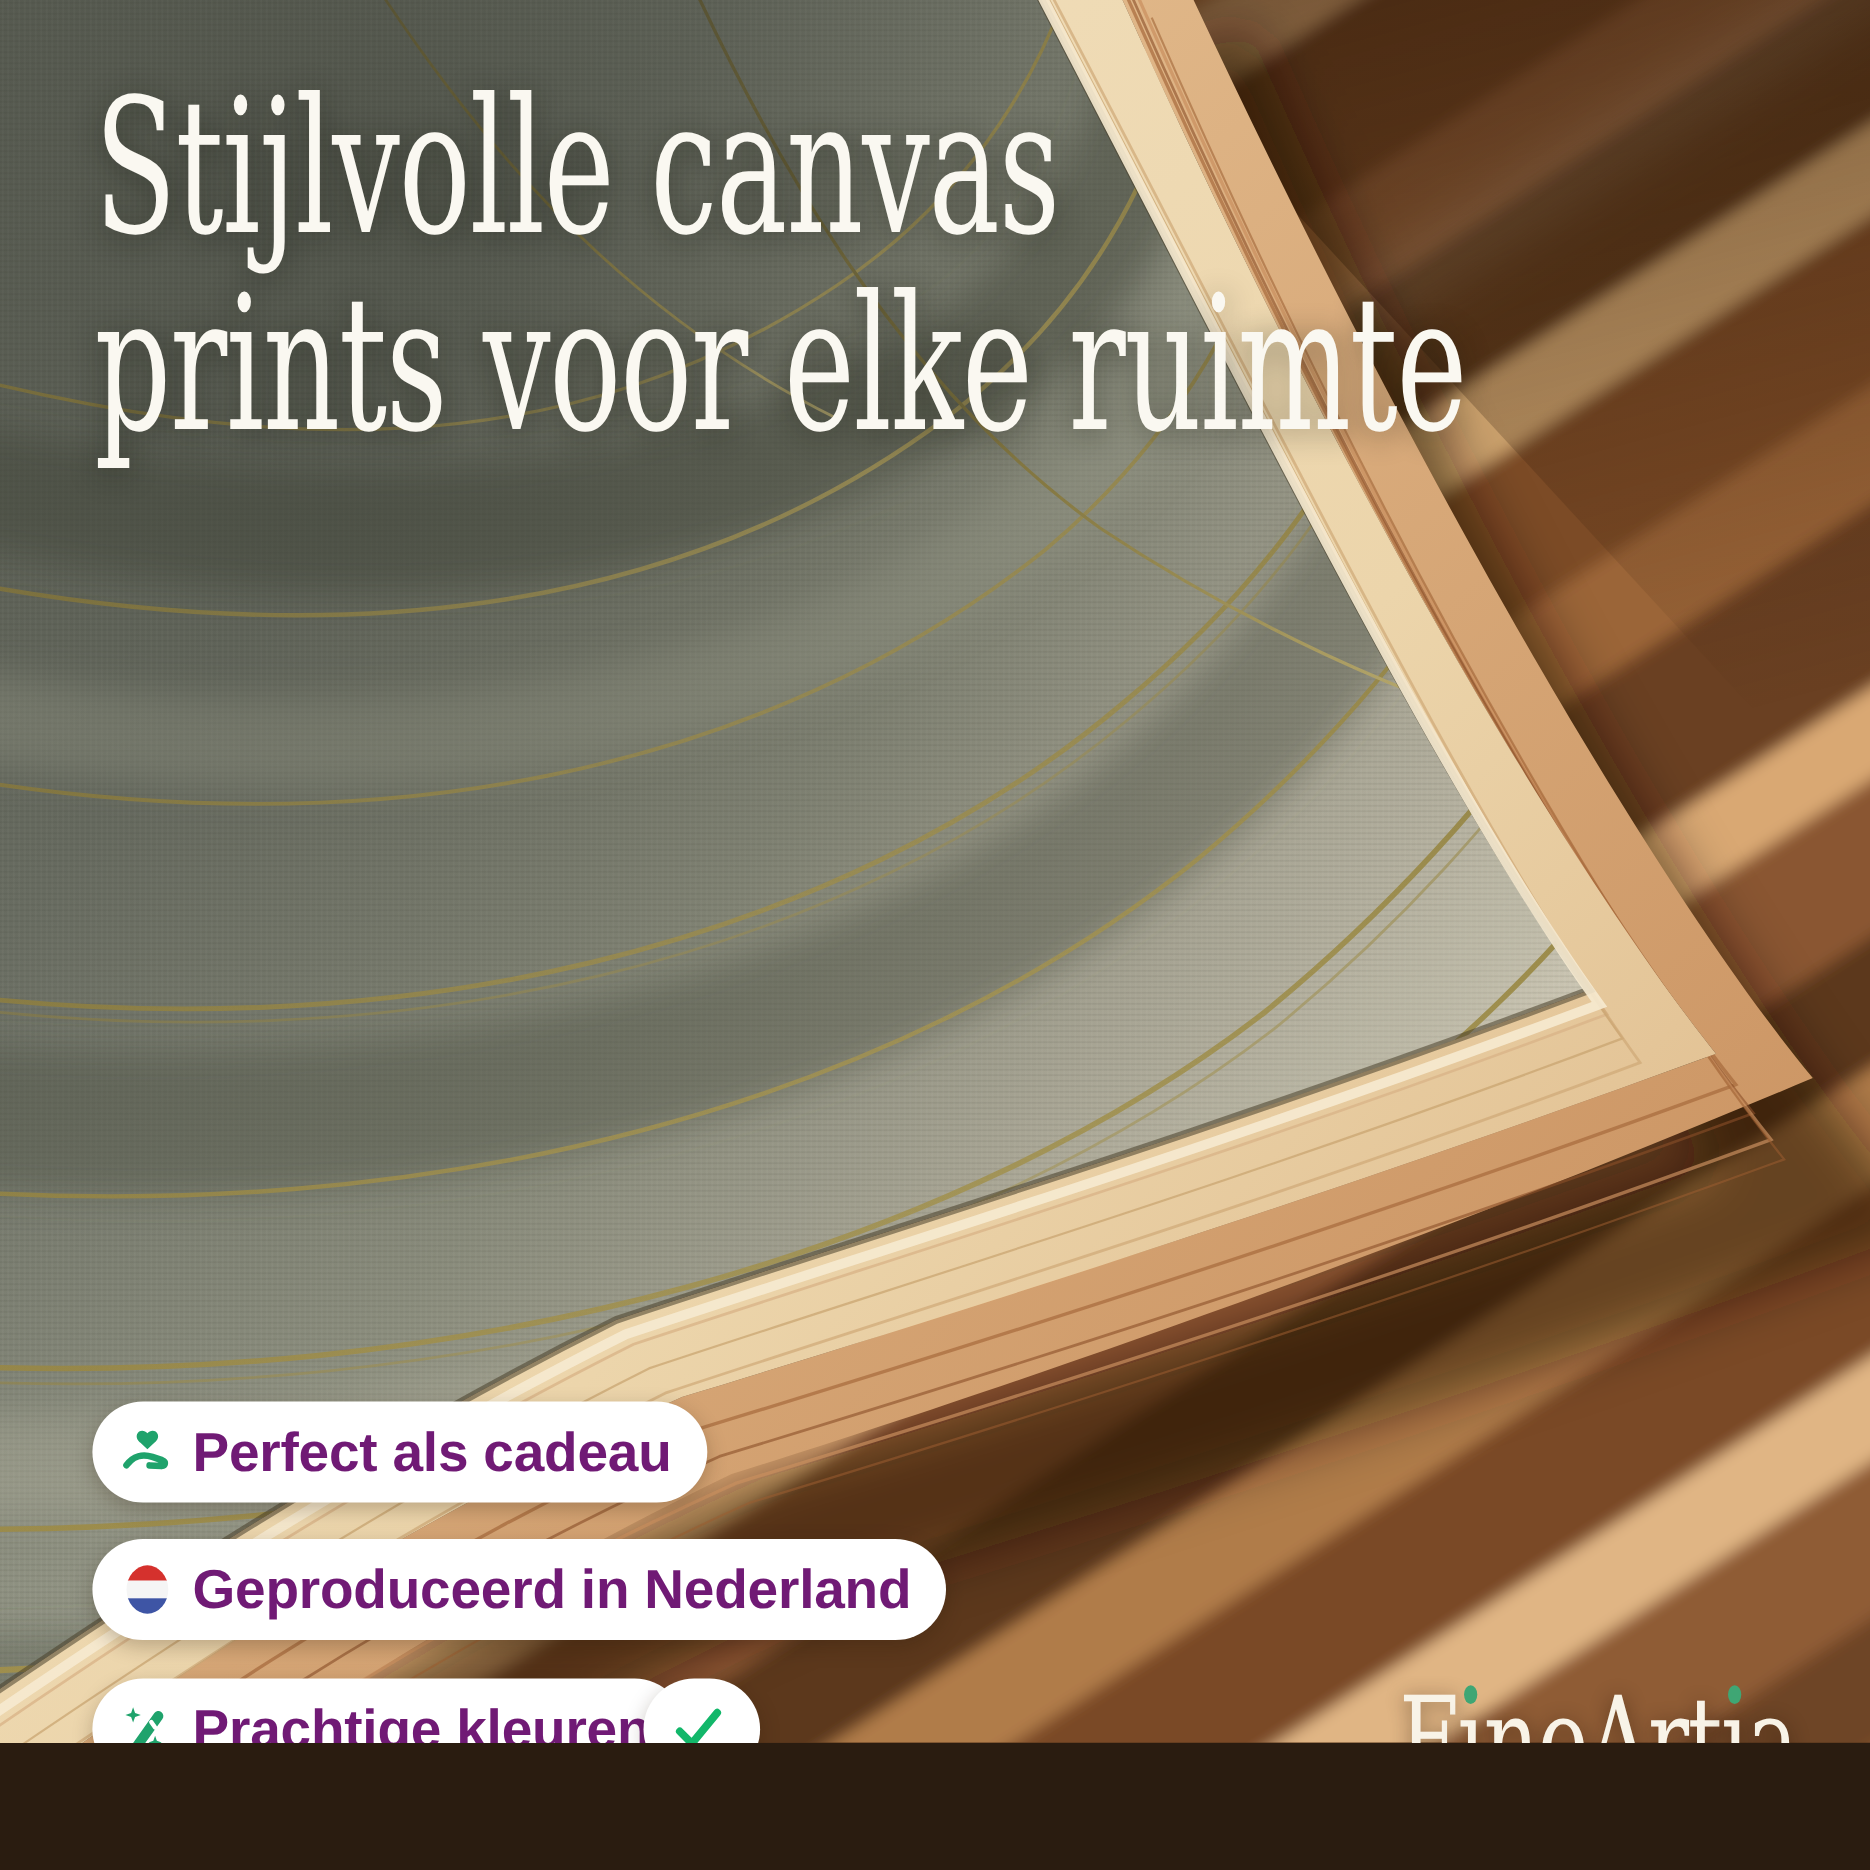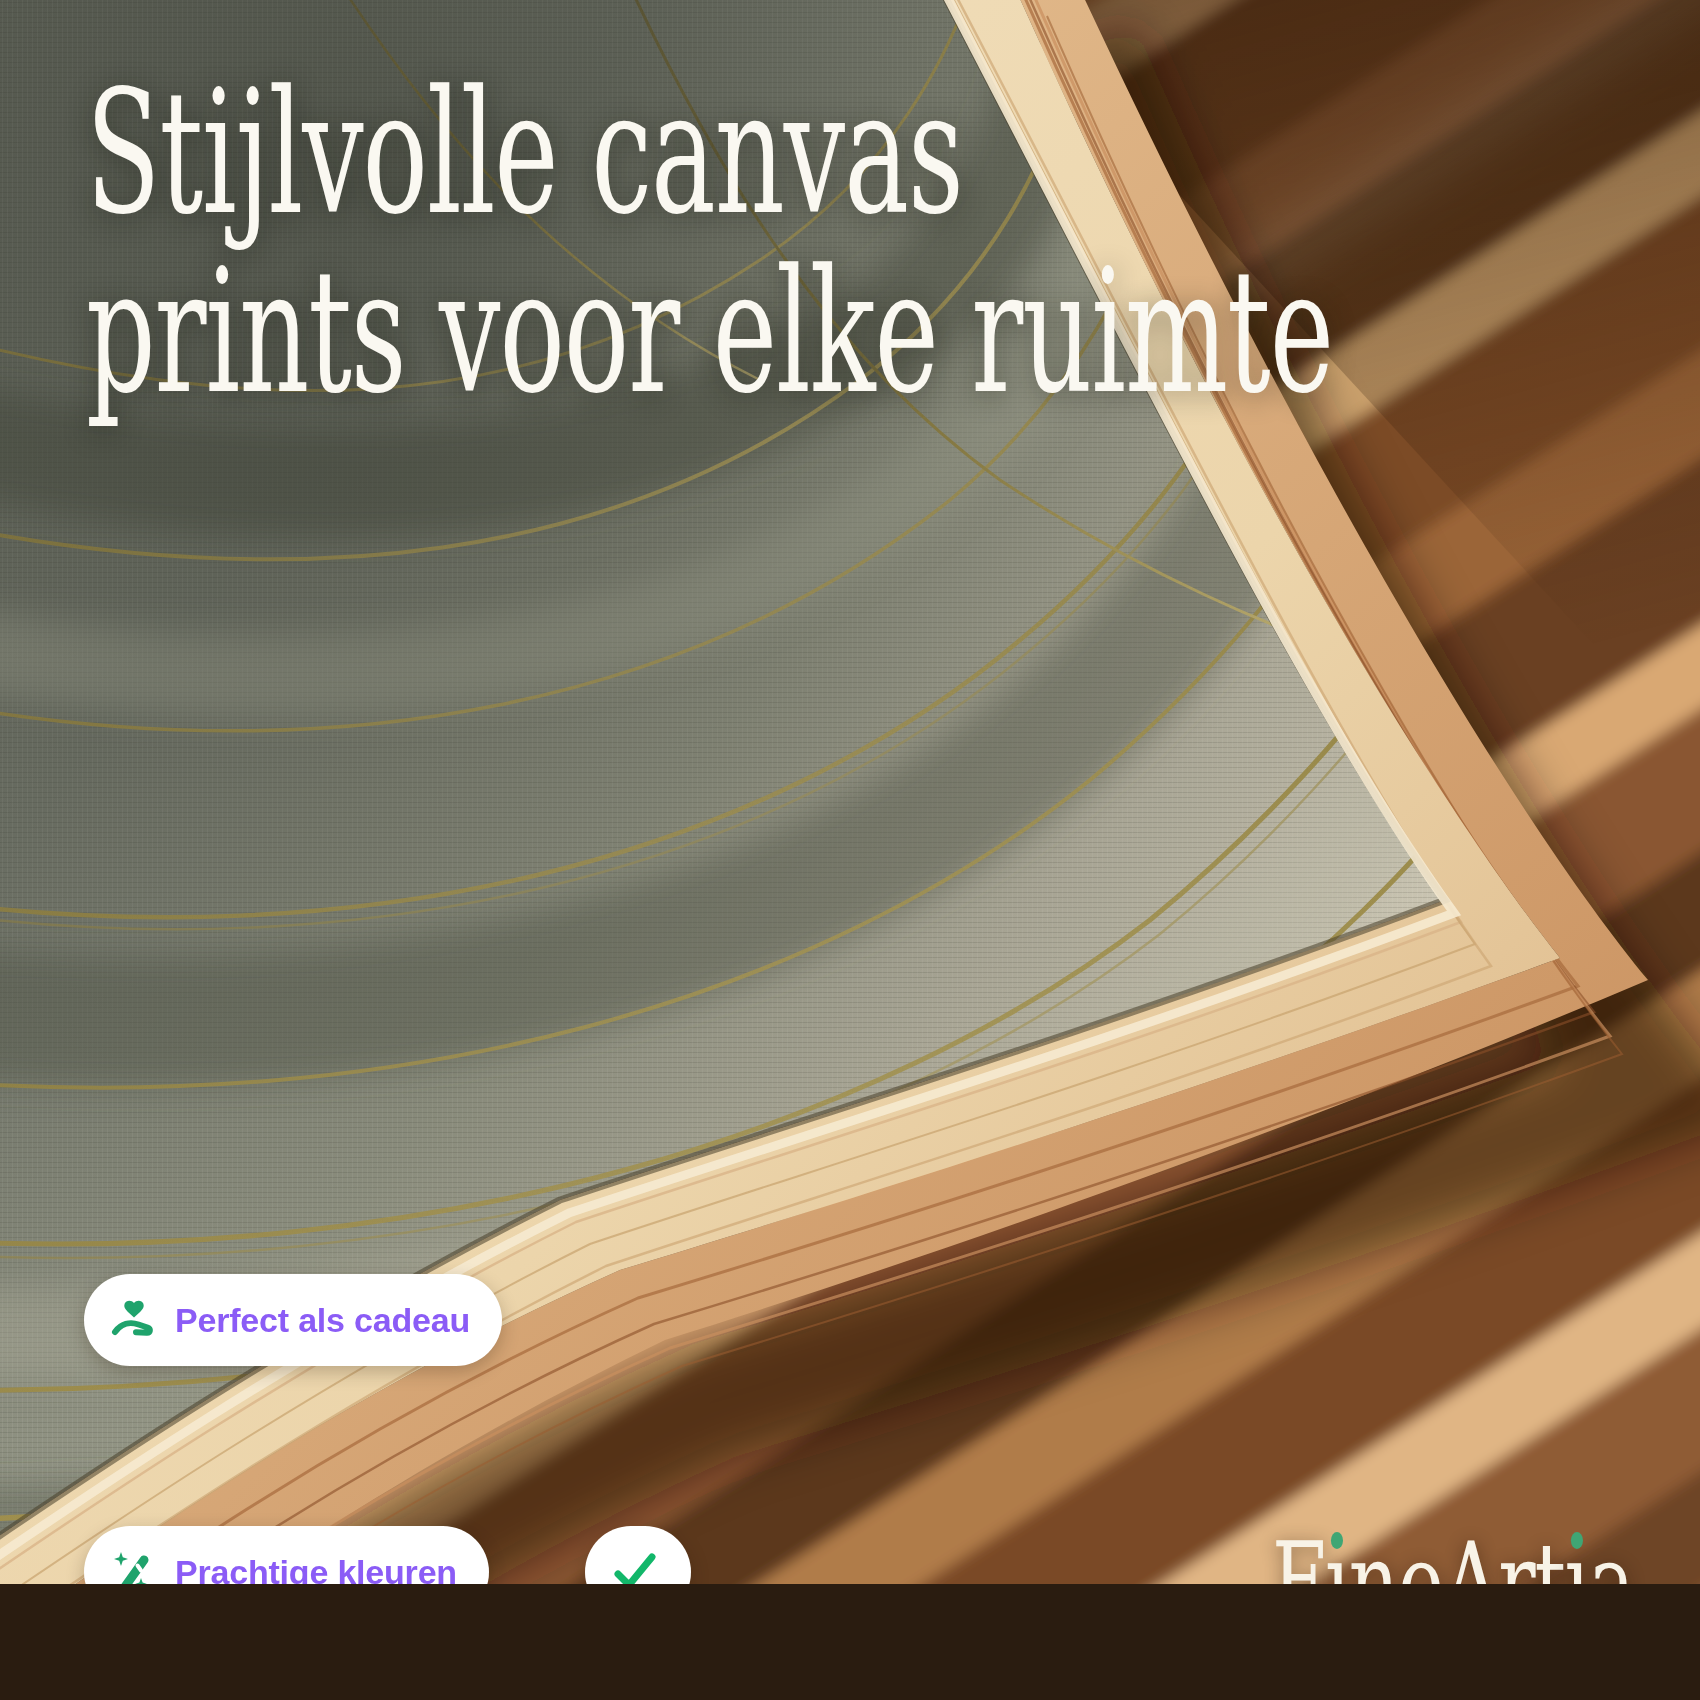--- a/index.html
+++ b/index.html
@@ -20,21 +20,21 @@
   }
   .headline span{display:block;}
   
   .badge{
     position:absolute;height:92px;border-radius:46px;background:#ffffff;
     display:inline-flex;align-items:center;gap:17px;padding:0 32px 0 26px;
     box-shadow:0 6px 18px rgba(40,24,8,.25);
     white-space:nowrap;
   }
   .badge-label{
-    font-size:34px;font-weight:700;color:#8b5cf6;letter-spacing:-0.2px;
+    font-size:50px;font-weight:700;color:#701a75;letter-spacing:-0.2px;
   }
   .badge-icon{width:48px;height:48px;flex:0 0 48px;display:flex;align-items:center;justify-content:center;}
   .badge-icon svg{width:48px;height:48px;display:block;}
   .badge-1{left:84px;top:1274px;}
   .badge-2{left:84px;top:1399px;}
   .badge-3{left:84px;top:1526px;}
   .badge-4{left:585px;top:1526px;}
   
   .logo{
     position:absolute;left:1272px;top:1528px;
@@ -221,20 +221,37 @@
   <div class="badge badge-1">
     <span class="badge-icon">
       <svg viewBox="0 0 48 48" aria-hidden="true">
         <path d="M24 7 c2.6-3.4 8-3 9.4 0.8 c1.1 3 -0.6 5.6 -3.1 7.9 L24 21.5 l-6.3-5.8 c-2.5-2.3 -4.2-4.9 -3.1-7.9 C16 4 21.4 3.6 24 7 Z" fill="#1fa36c"></path>
         <path d="M5 36 C11 27.5 20 25.5 28.5 28.5 L37.5 31.5 C41 32.8 40.5 36.5 36.8 36.8 L26 36.2" fill="none" stroke="#1fa36c" stroke-width="6" stroke-linecap="round" stroke-linejoin="round"></path>
       </svg>
     </span>
     <span class="badge-label">Perfect als cadeau</span>
   </div>
 
+  <div class="badge badge-2">
+    <span class="badge-icon">
+      <svg viewBox="0 0 48 48" aria-hidden="true">
+        <defs>
+            <clipPath id="flagClip">
+              <ellipse cx="24" cy="24" rx="19" ry="22"></ellipse>
+            </clipPath>
+          </defs>
+        <g clip-path="url(#flagClip)">
+          <rect x="0" y="0" width="48" height="16" fill="#d5312d"></rect>
+          <rect x="0" y="16" width="48" height="16" fill="#f5f5f5"></rect>
+          <rect x="0" y="32" width="48" height="16" fill="#3e55a5"></rect>
+        </g>
+      </svg>
+    </span>
+    <span class="badge-label">Geproduceerd in Nederland</span>
+  </div>
 
   <div class="badge badge-3">
     <span class="badge-icon">
       <svg viewBox="0 0 48 48" aria-hidden="true">
         <g stroke="#1fa36c" stroke-width="9" stroke-linecap="round">
           <path d="M14 40 L34 12"></path>
         </g>
         <path d="M27.5 17.5 L31 22.5" stroke="#ffffff" stroke-width="4" stroke-linecap="round"></path>
         <path d="M11 4 L12.8 9.2 L18 11 L12.8 12.8 L11 18 L9.2 12.8 L4 11 L9.2 9.2 Z" fill="#1fa36c"></path>
         <path d="M31 30 L32.6 34.4 L37 36 L32.6 37.6 L31 42 L29.4 37.6 L25 36 L29.4 34.4 Z" fill="#1fa36c"></path>

